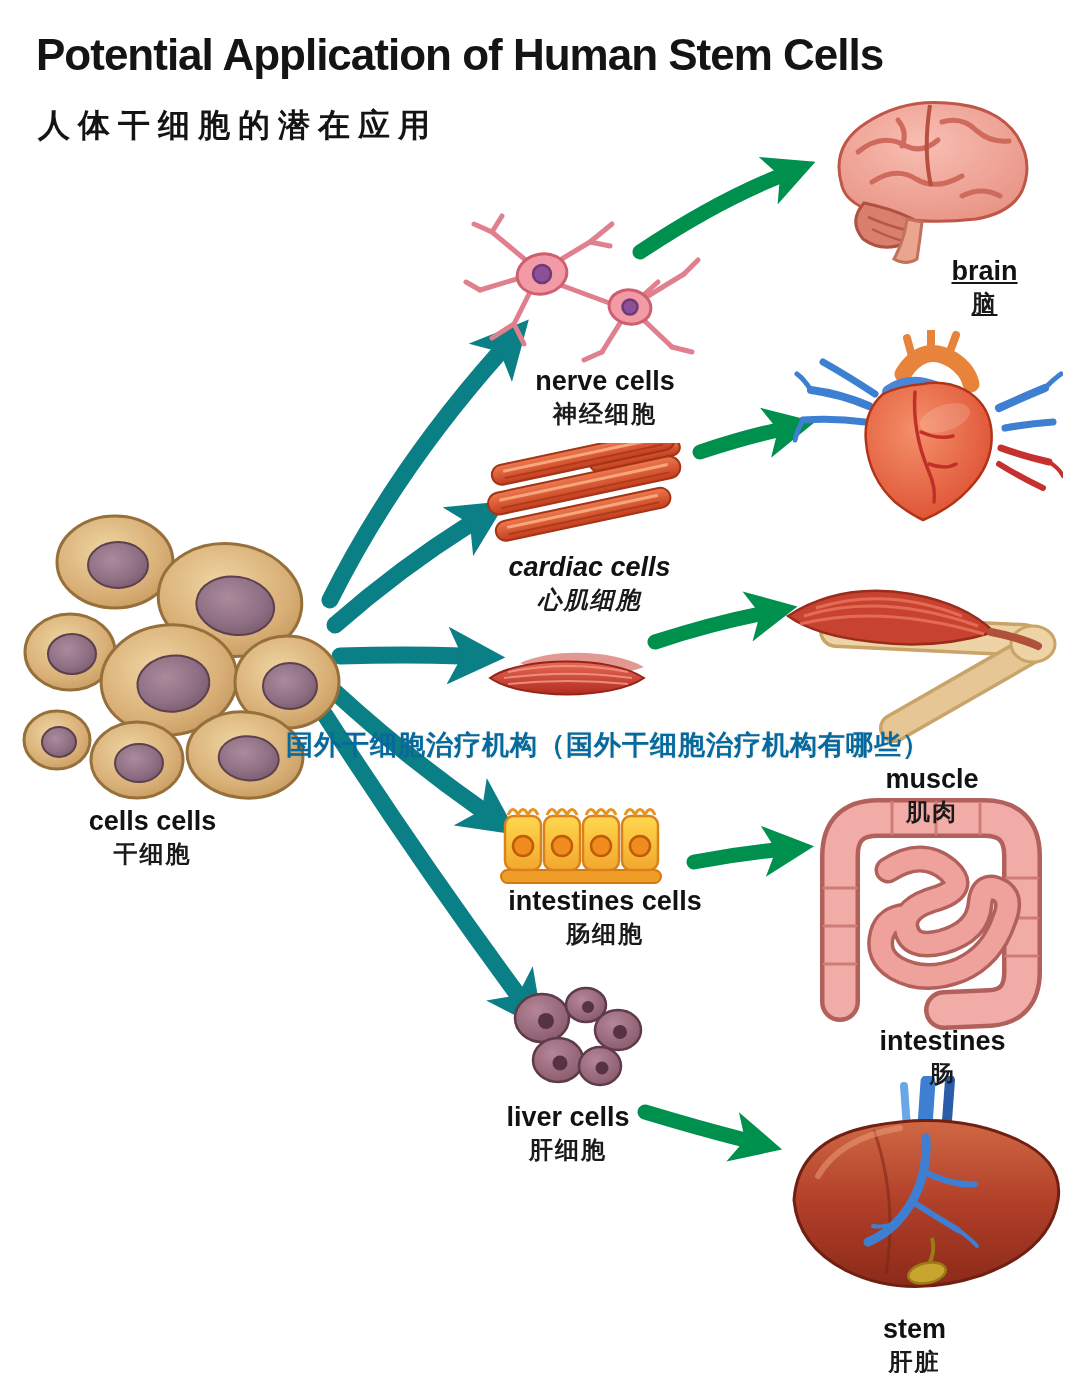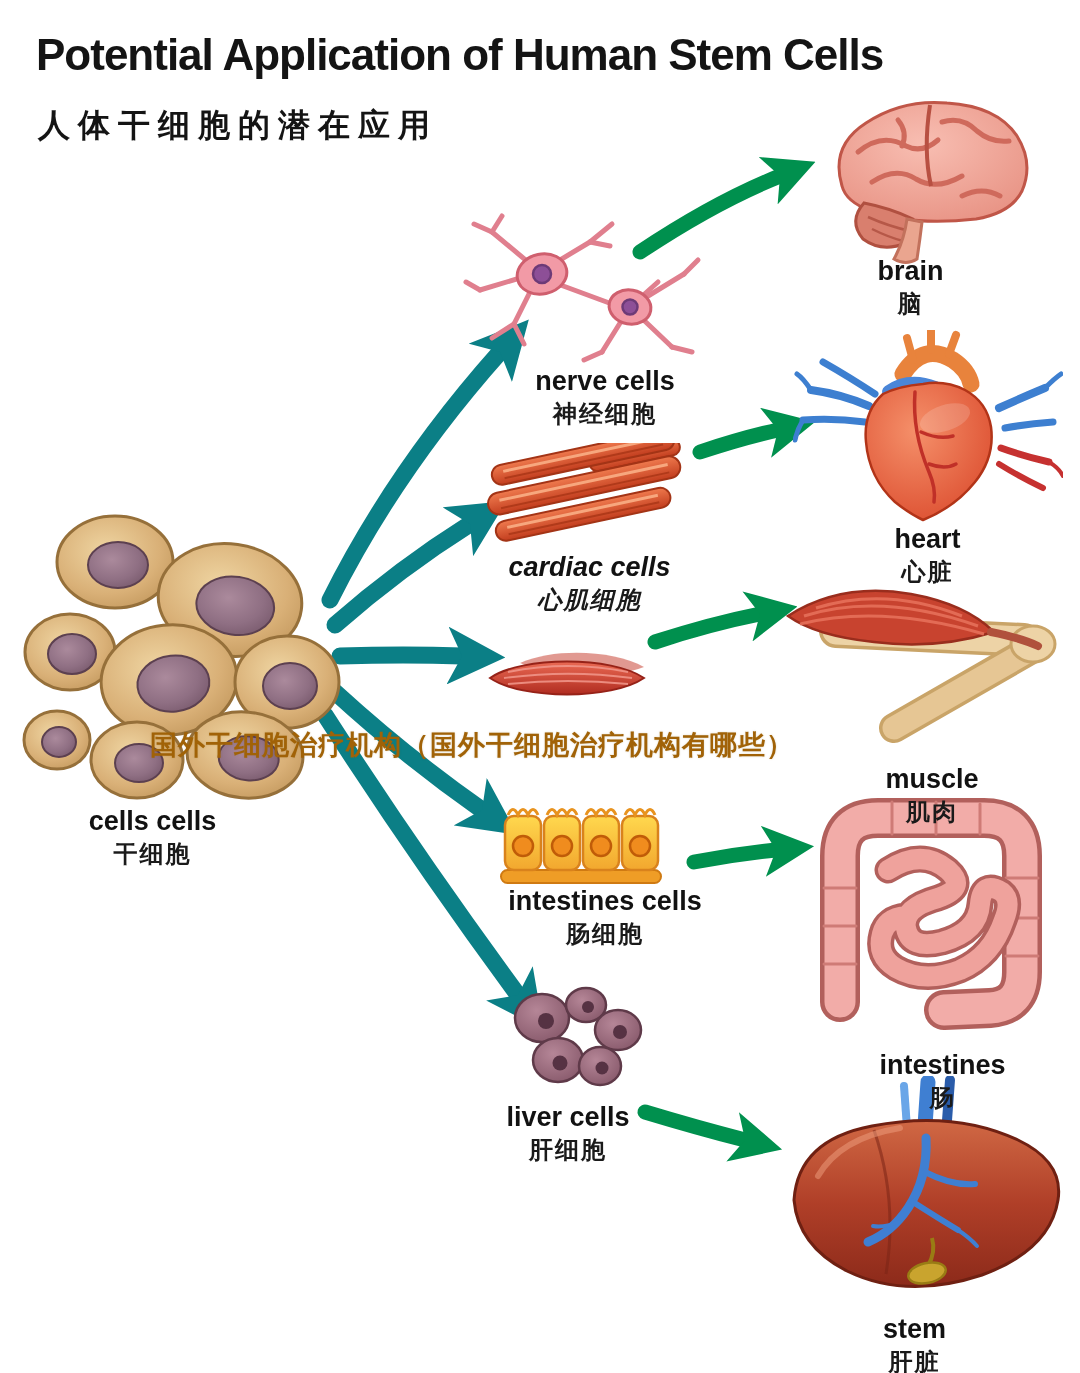--- a/index.html
+++ b/index.html
@@ -13,22 +13,22 @@
   #subtitle{left:38px;top:104px;width:700px;font-size:32px;font-weight:700;letter-spacing:8px;color:#141414;z-index:4;}
   
   .label{z-index:4;text-align:center;line-height:1.15;}
   .label .en{font-size:27px;font-weight:800;color:#121212;}
   .label .zh{font-size:24px;font-weight:700;color:#1a1a1a;margin-top:3px;letter-spacing:2px;}
   
   .illu{z-index:2;}
   #arrow-layer{left:0;top:0;width:1080px;height:1373px;z-index:1;}
   
   #watermark{
-    left:150px;top:727px;width:780px;text-align:left;z-index:6;
-    font-size:27px;font-weight:800;color:#a16207;letter-spacing:1px;
+    left:150px;top:727px;width:780px;text-align:right;z-index:6;
+    font-size:27px;font-weight:800;color:#0369a1;letter-spacing:1px;
     text-shadow:0 0 2px rgba(120,90,0,.25);
   }
 </style>
 </head>
 <body>
 
 <div id="stage">
 
   <div class="abs" id="title">Potential Application of Human Stem Cells</div>
   <div class="abs" id="subtitle">人体干细胞的潜在应用</div>
@@ -379,36 +379,32 @@
   <div class="abs label" style="left:500px;top:886px;width:210px;">
     <div class="en">intestines cells</div>
     <div class="zh">肠细胞</div>
   </div>
 
   <div class="abs label" style="left:478px;top:1102px;width:180px;">
     <div class="en">liver cells</div>
     <div class="zh">肝细胞</div>
   </div>
 
-  <div class="abs label" style="left:828px;top:256px;width:165px;">
+  <div class="abs label" style="left:902px;top:256px;width:165px;text-decoration:underline;">
     <div class="en">brain</div>
     <div class="zh">脑</div>
   </div>
 
-  <div class="abs label" style="left:845px;top:524px;width:165px;">
-    <div class="en">heart</div>
-    <div class="zh">心脏</div>
-  </div>
 
   <div class="abs label" style="left:848px;top:764px;width:168px;">
     <div class="en">muscle</div>
     <div class="zh">肌肉</div>
   </div>
 
-  <div class="abs label" style="left:850px;top:1026px;width:185px;margin-top:24px;">
+  <div class="abs label" style="left:850px;top:1026px;width:185px;">
     <div class="en">intestines</div>
     <div class="zh">肠</div>
   </div>
 
   <div class="abs label" style="left:832px;top:1314px;width:165px;">
     <div class="en">stem</div>
     <div class="zh">肝脏</div>
   </div>
 
   <div class="abs" id="watermark">国外干细胞治疗机构（国外干细胞治疗机构有哪些）</div>

